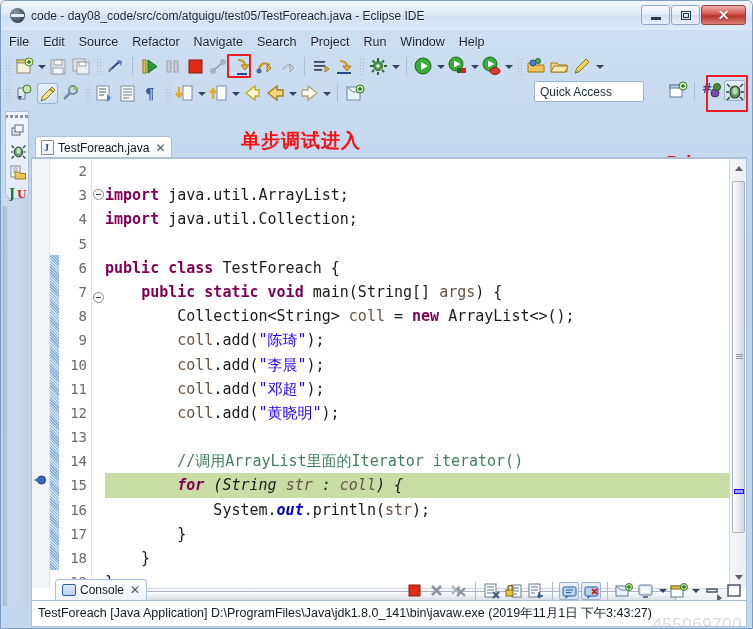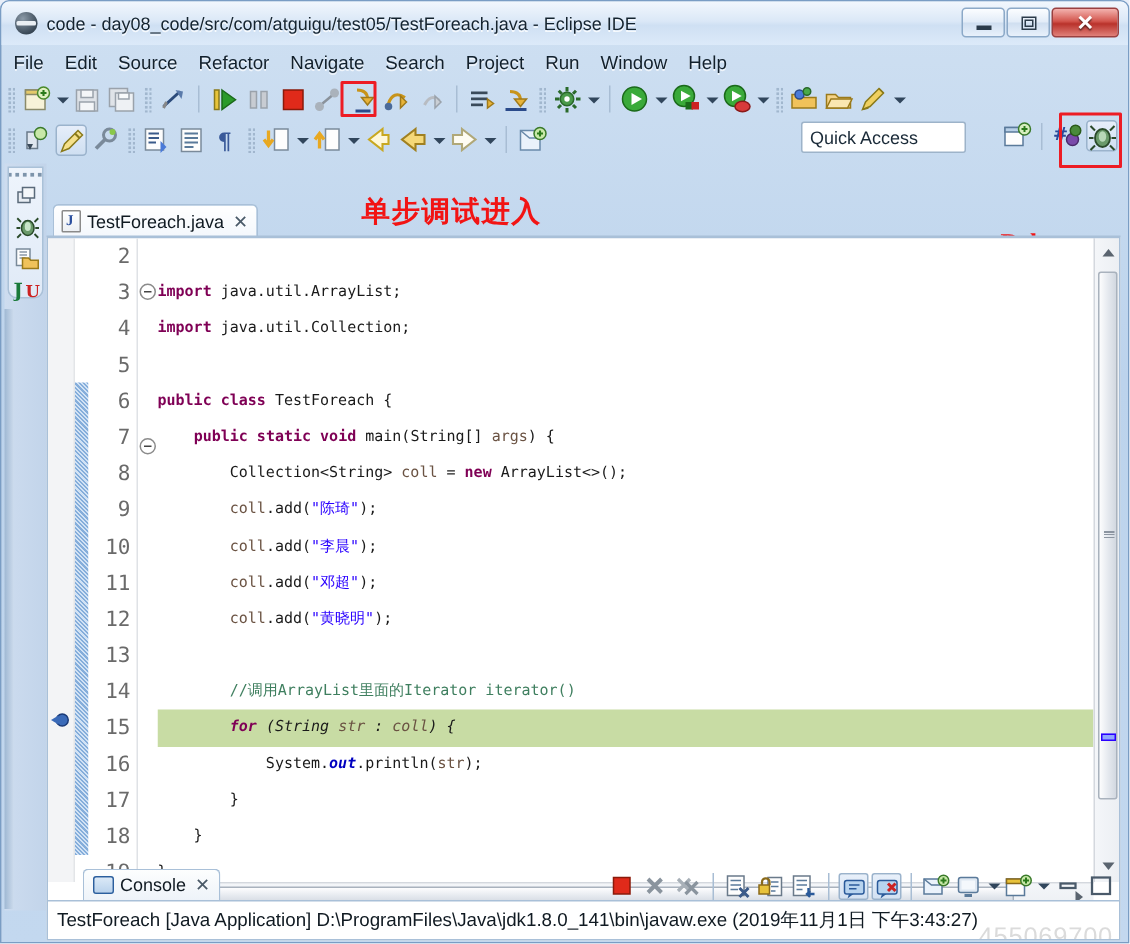--- a/index.html
+++ b/index.html
@@ -166,21 +166,21 @@
     background-image:repeating-linear-gradient(45deg,#6f9fd4 0 1px,#c9ddf3 1px 2px);
     opacity:.85;
   }
   #linenum-col {
     position:absolute; left:27px; top:0; width:33px; height:429px; background:#ffffff;
     border-right:1px solid #dfe2e6;
   }
   #fold-col { position:absolute; left:60px; top:0; width:13px; height:429px; background:#ffffff; }
   #code-col { position:absolute; left:73px; top:0; right:17px; height:429px; overflow:hidden; background:#fff; }
 
-  .cl { height:24.2px; line-height:24.2px; font-family:"DejaVu Sans Mono", monospace; font-size:10px; white-space:pre; }
+  .cl { height:24.2px; line-height:24.2px; font-family:"DejaVu Sans Mono", monospace; font-size:15px; white-space:pre; }
   #linenum-col .cl { text-align:right; padding-right:4px; color:#6a6a6a; font-size:14px; }
   .kw { color:#7f0055; font-weight:bold; }
   .str { color:#2a00ff; }
   .cmt { color:#3f7f5f; }
   .fld { color:#0000c0; font-style:italic; font-weight:bold; }
   .plain { color:#1a1a1a; }
   .param { color:#6a5242; }
   .hl-line { background:#c8dca4;font-style:italic; }
   .fold-marker {
     width:11px; height:11px; margin:6px 1px 0 1px; border:1px solid #8b8b8b;

